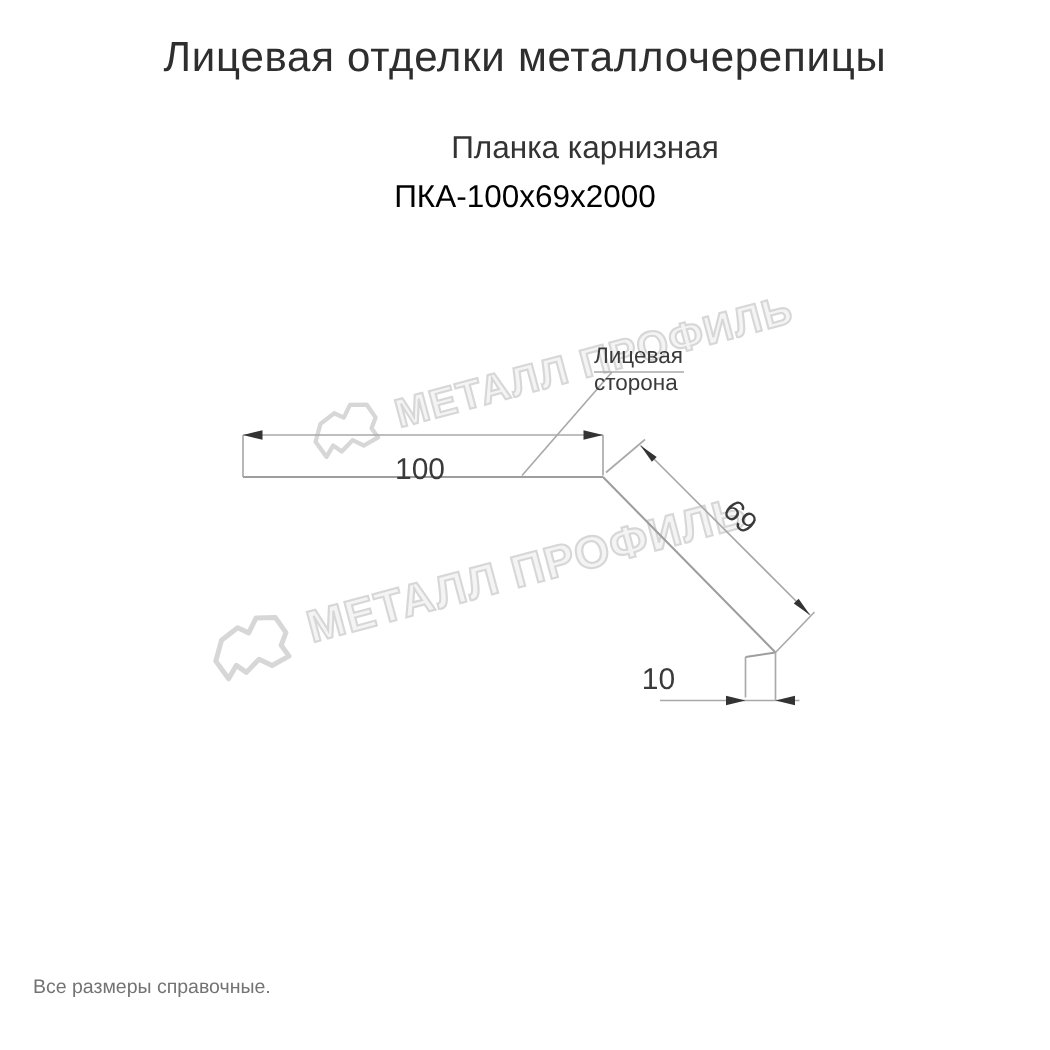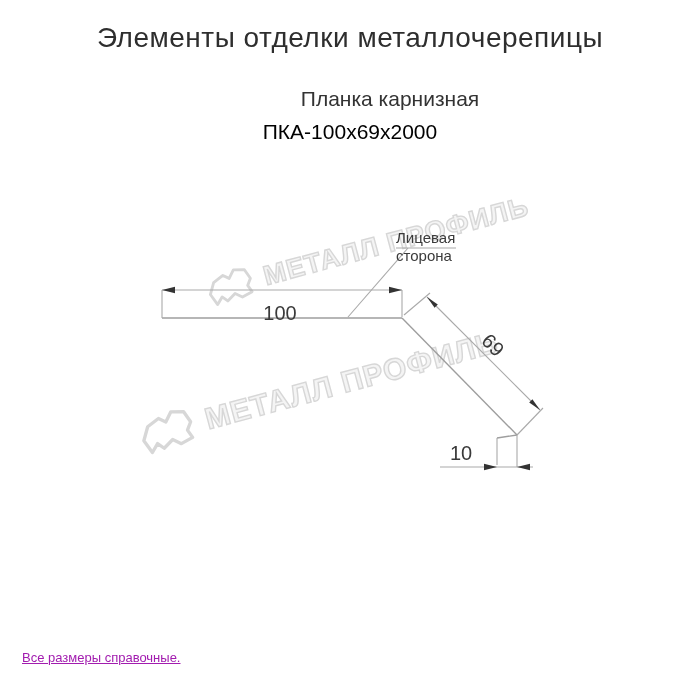--- a/index.html
+++ b/index.html
@@ -38,28 +38,28 @@
   .drawing{position:absolute;left:0;top:0;width:700px;height:700px;}
   .dline{stroke:#a9a9a9;stroke-width:1.1;fill:none;}
   .pline{stroke:#9e9e9e;stroke-width:1.4;fill:none;}
   .arrow{fill:#333333;stroke:none;}
   
   .dim{
     position:absolute;font-size:20px;color:#3a3a3a;line-height:20px;
   }
   .dim-100{left:258px;top:267px;width:44px;text-align:center;margin-top:36px;}
   .dim-69{left:472px;top:335px;width:42px;text-align:center;transform:rotate(45deg);}
-  .dim-10{left:443px;top:443px;width:36px;text-align:center;}
+  .dim-10{left:421px;top:443px;width:36px;text-align:center;}
   .face-label{
     position:absolute;left:396px;top:229px;font-size:15px;line-height:18px;
     color:#3a3a3a;white-space:pre-line;
   }
   
   .footer{
-    position:absolute;left:22px;top:649px;font-size:13px;line-height:17px;color:#a21caf;text-decoration:underline;
+    position:absolute;left:22px;top:649px;font-size:13px;line-height:17px;color:#737373;
   }
 </style>
 </head>
 <body>
 
 <div class="page">
 
   <div class="wm wm-upper">
     <svg width="50" height="42" viewBox="0 0 56 46">
       <path d="M9,40 L4,27 L11,15 L23,10 L29,15 L36,7 L48,10 L52,21 L47,28 L50,36 L38,39 L31,33 L21,39 L16,33 Z" fill="#ffffff" stroke="#d7d7d7" stroke-width="3.2" stroke-linejoin="round"></path>
@@ -67,21 +67,21 @@
     <span class="wm-text">МЕТАЛЛ ПРОФИЛЬ</span>
   </div>
 
   <div class="wm wm-lower">
     <svg width="60" height="48" viewBox="0 0 56 46">
       <path d="M9,40 L4,27 L11,15 L23,10 L29,15 L36,7 L48,10 L52,21 L47,28 L50,36 L38,39 L31,33 L21,39 L16,33 Z" fill="#ffffff" stroke="#d7d7d7" stroke-width="3.2" stroke-linejoin="round"></path>
     </svg>
     <span class="wm-text">МЕТАЛЛ ПРОФИЛЬ</span>
   </div>
 
-  <div class="title">Элементы отделки металлочерепицы</div>
+  <div class="title">Лицевая отделки металлочерепицы</div>
   <div class="product-name">Планка карнизная</div>
   <div class="product-code">ПКА-100х69х2000</div>
 
   <svg class="drawing" viewBox="0 0 700 700">
 
     <line class="pline" x1="162" y1="318" x2="402" y2="318"></line>
     <line class="pline" x1="402" y1="318" x2="517" y2="435"></line>
     <line class="pline" x1="517" y1="435" x2="497" y2="438"></line>
 
     <line class="dline" x1="162" y1="290" x2="402" y2="290"></line>

